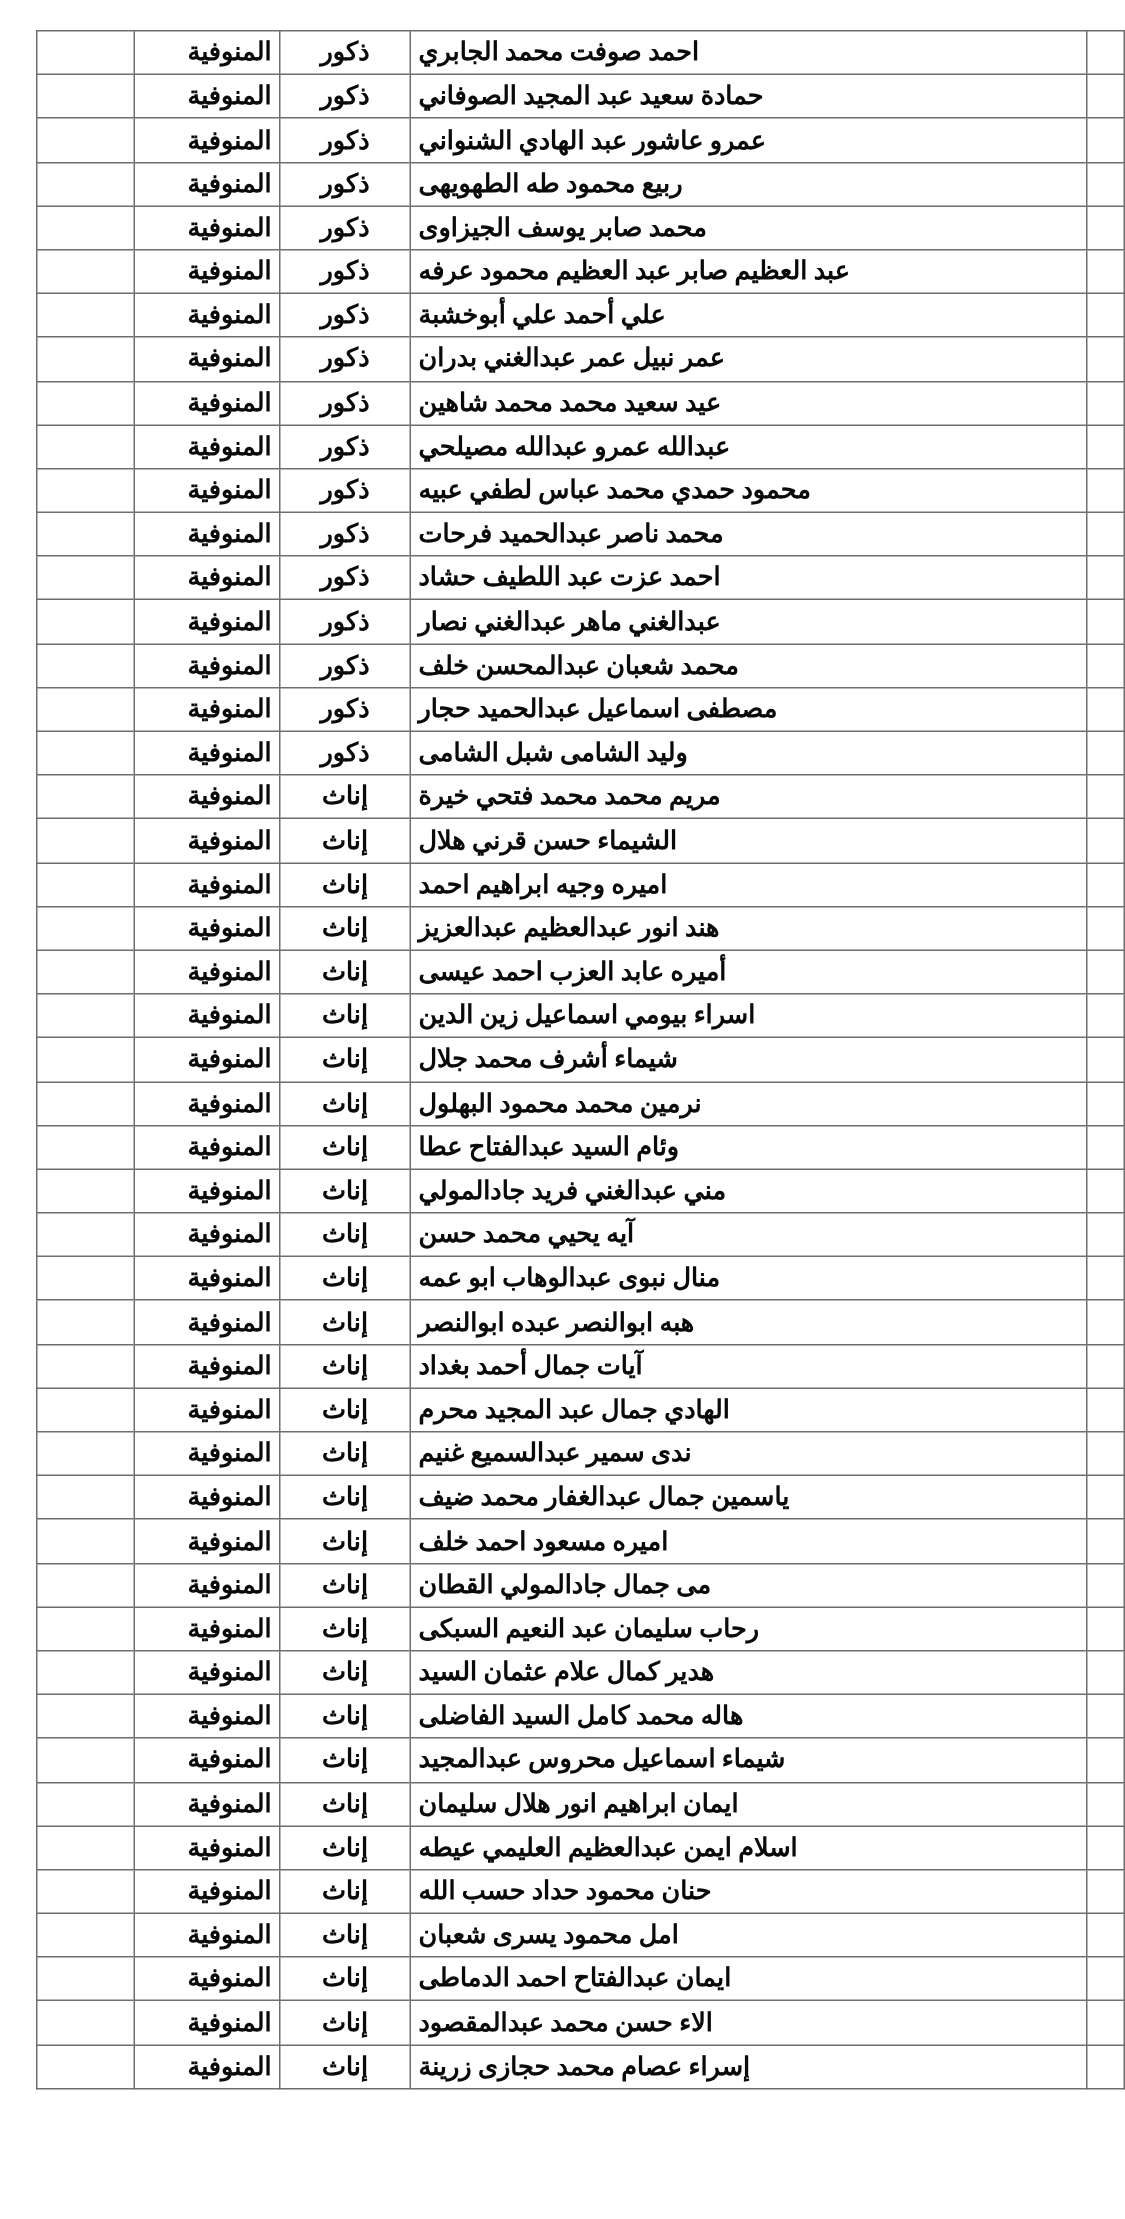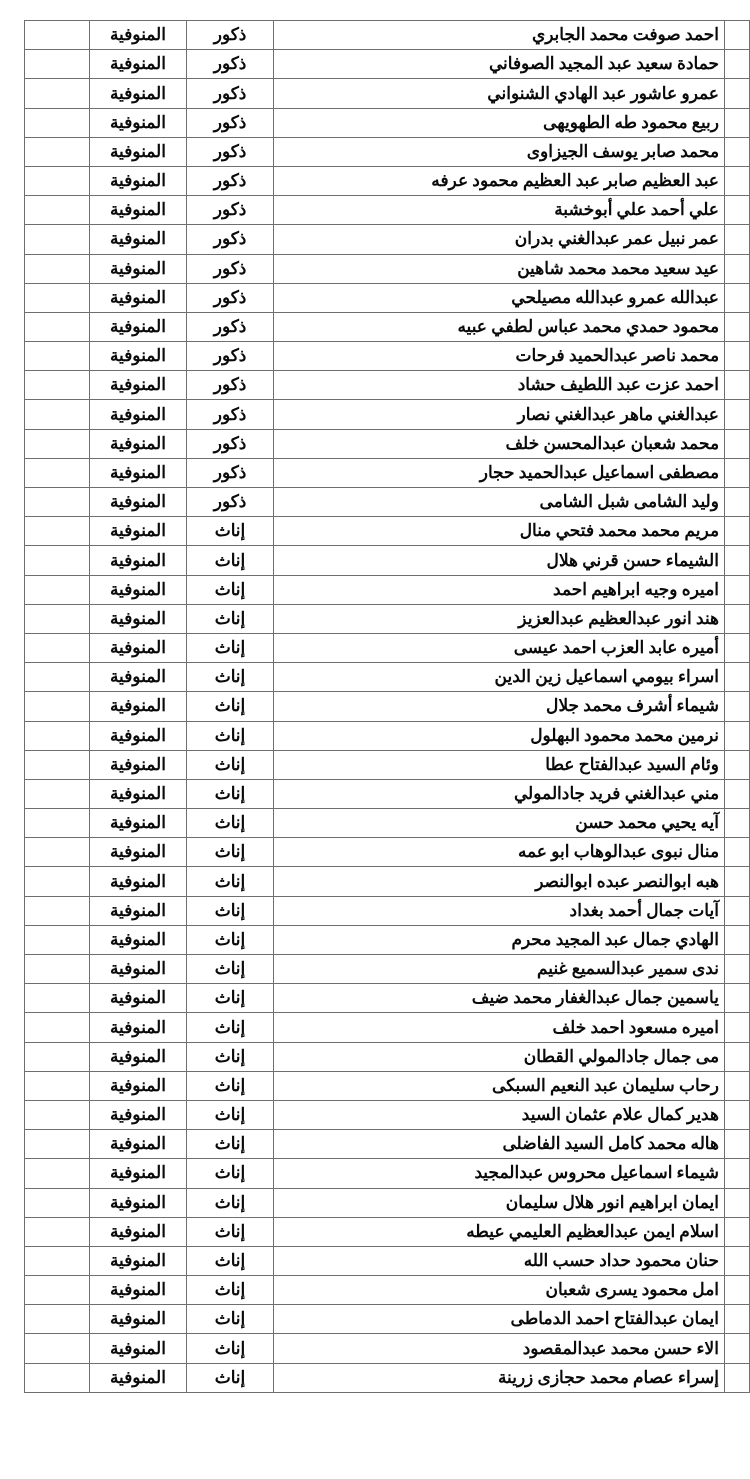--- a/index.html
+++ b/index.html
@@ -63,31 +63,30 @@
   col.c-blank { width: 65px; }
 
   td.cell-edge {
     border-top: 1px solid #6f6f6f;
     border-bottom: 1px solid #6f6f6f;
     border-right: 1px solid #1a1a1a;
     border-left: 1px solid #6f6f6f;
     padding: 0;
   }
   td.cell-name {
-    text-align: right;
+    text-align: left;
     padding-right: 7px;
     font-size: 17.5px;
   }
   td.cell-gender {
     text-align: center;
     font-size: 17px;
     margin-left: 48px;
   }
   td.cell-gov {
-    text-align: center;
     font-size: 17px;
   }
   td.cell-blank {
     background: #ffffff;
   }
 
   
   table.names-table {
     border: 1px solid #4a4a4a;
   }
@@ -221,21 +220,21 @@
           </tr>
           <tr>
             <td class="cell-edge"></td>
             <td class="cell-name">وليد الشامى شبل الشامى</td>
             <td class="cell-gender">ذكور</td>
             <td class="cell-gov">المنوفية</td>
             <td class="cell-blank"></td>
           </tr>
           <tr>
             <td class="cell-edge"></td>
-            <td class="cell-name">مريم محمد محمد فتحي منال</td>
+            <td class="cell-name">مريم محمد محمد فتحي خيرة</td>
             <td class="cell-gender">إناث</td>
             <td class="cell-gov">المنوفية</td>
             <td class="cell-blank"></td>
           </tr>
           <tr>
             <td class="cell-edge"></td>
             <td class="cell-name">الشيماء حسن قرني هلال</td>
             <td class="cell-gender">إناث</td>
             <td class="cell-gov">المنوفية</td>
             <td class="cell-blank"></td>

